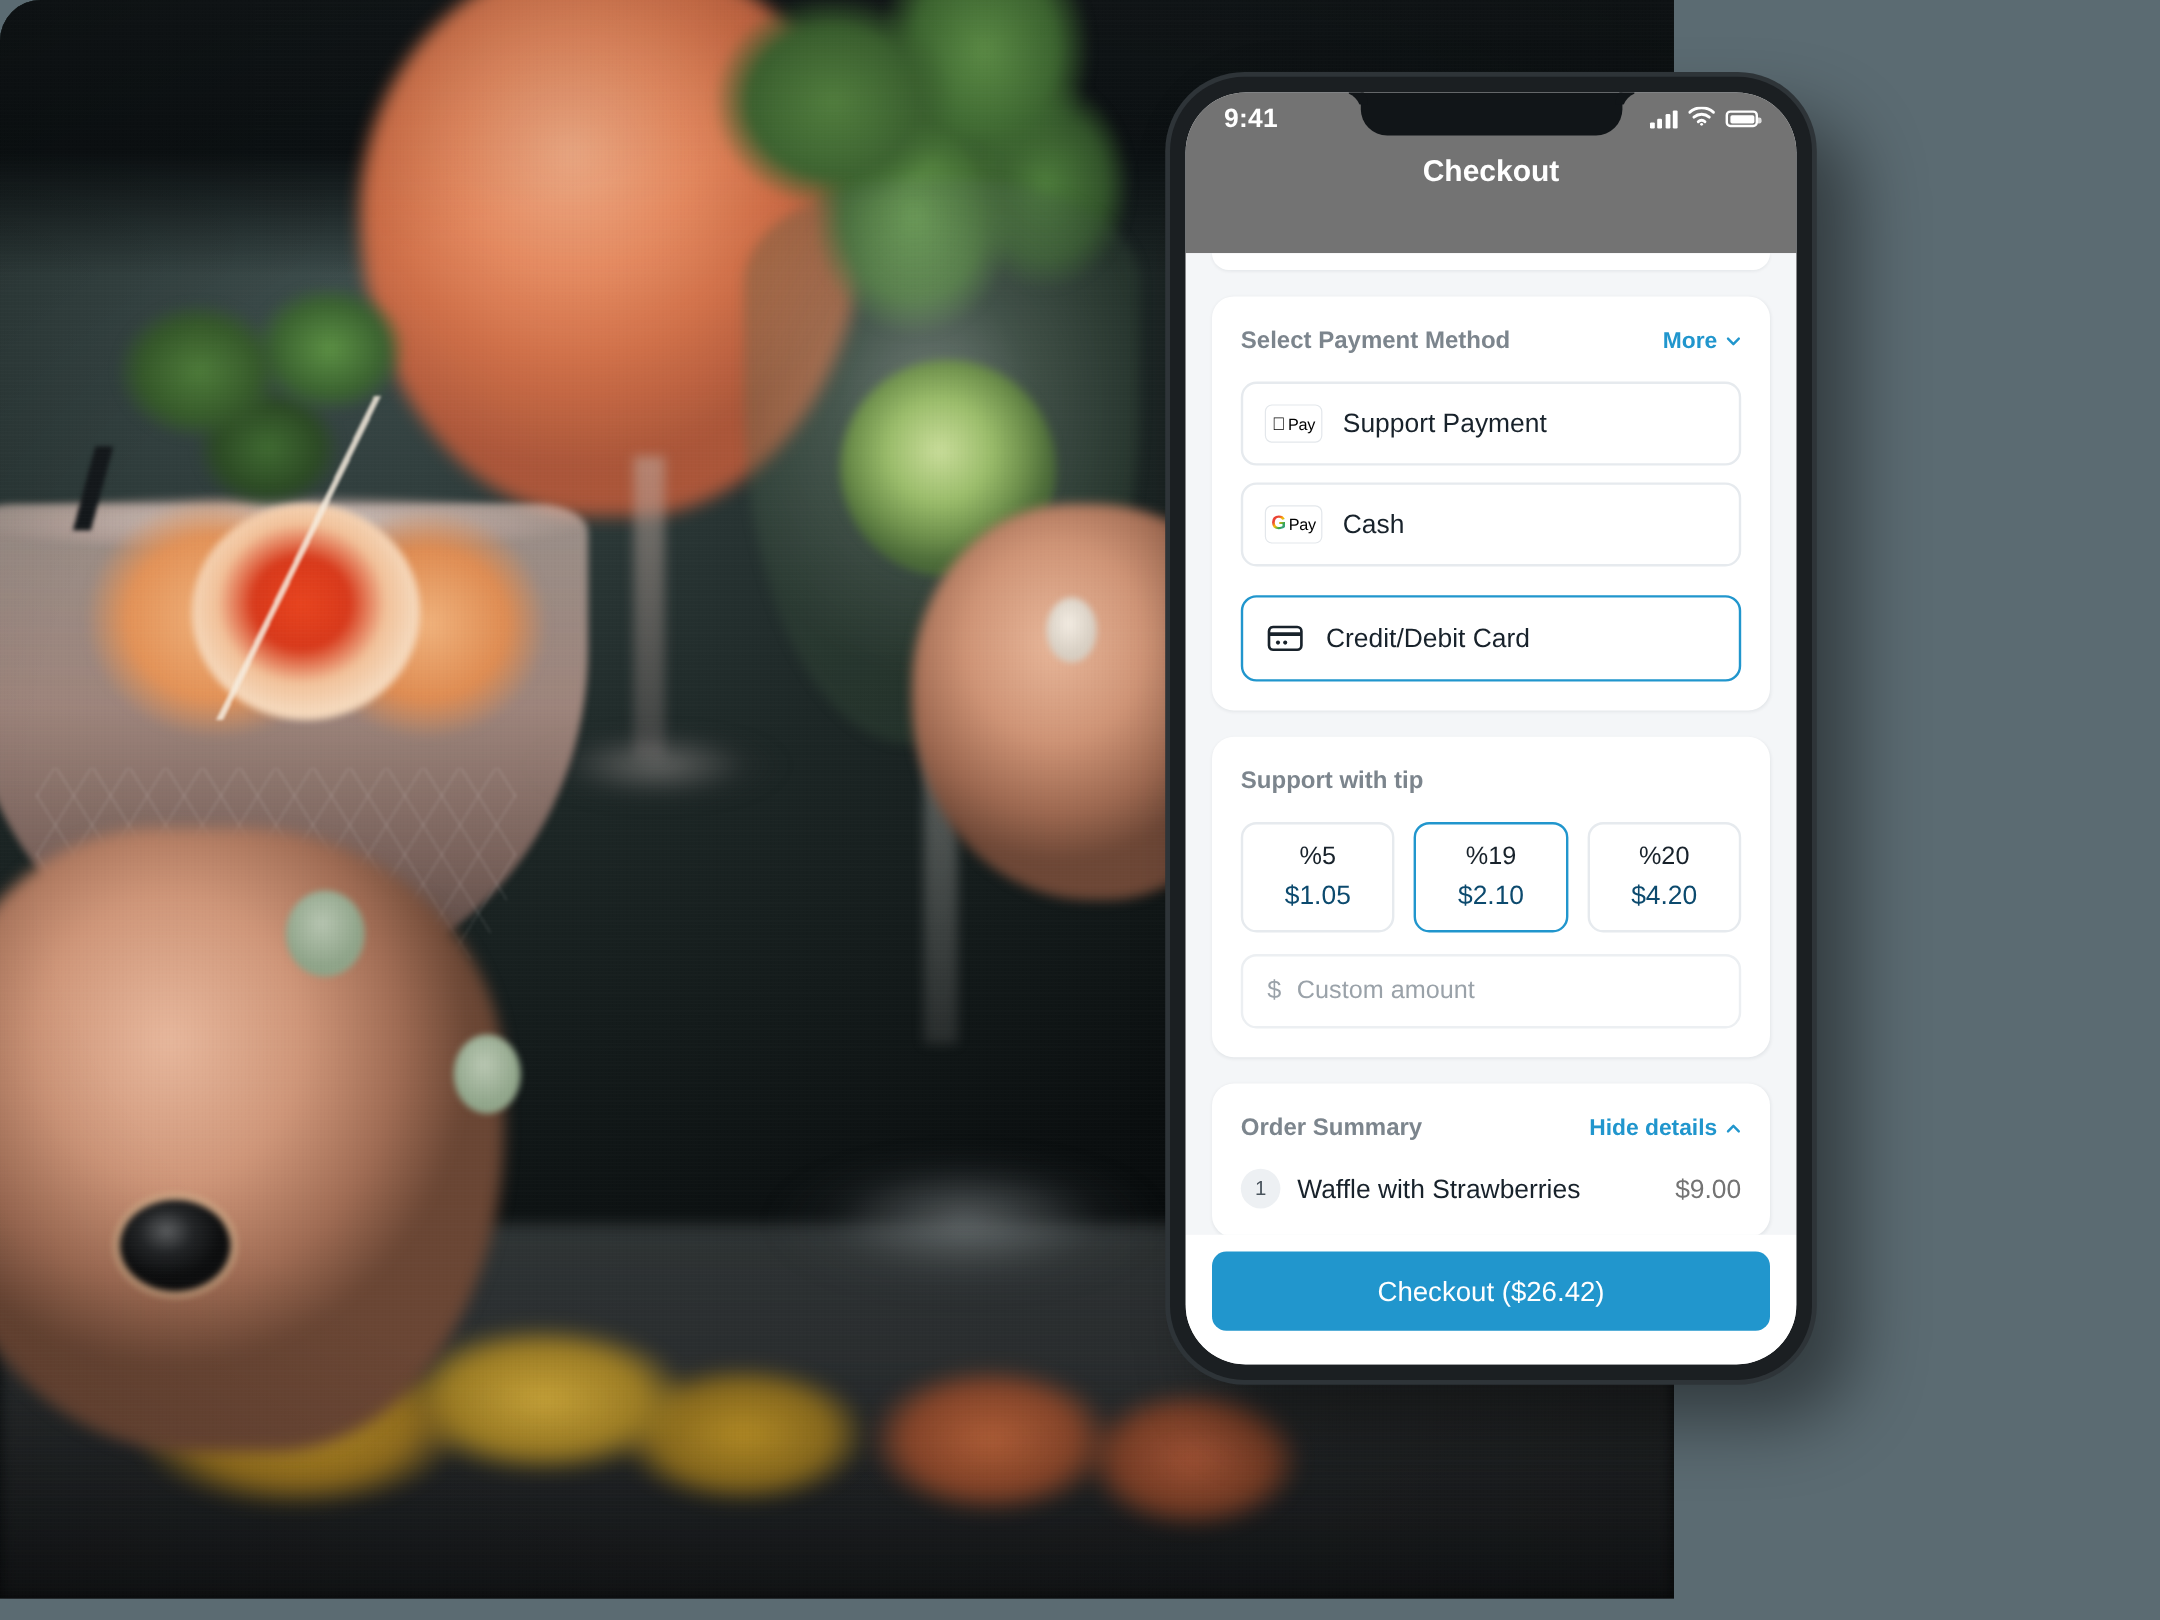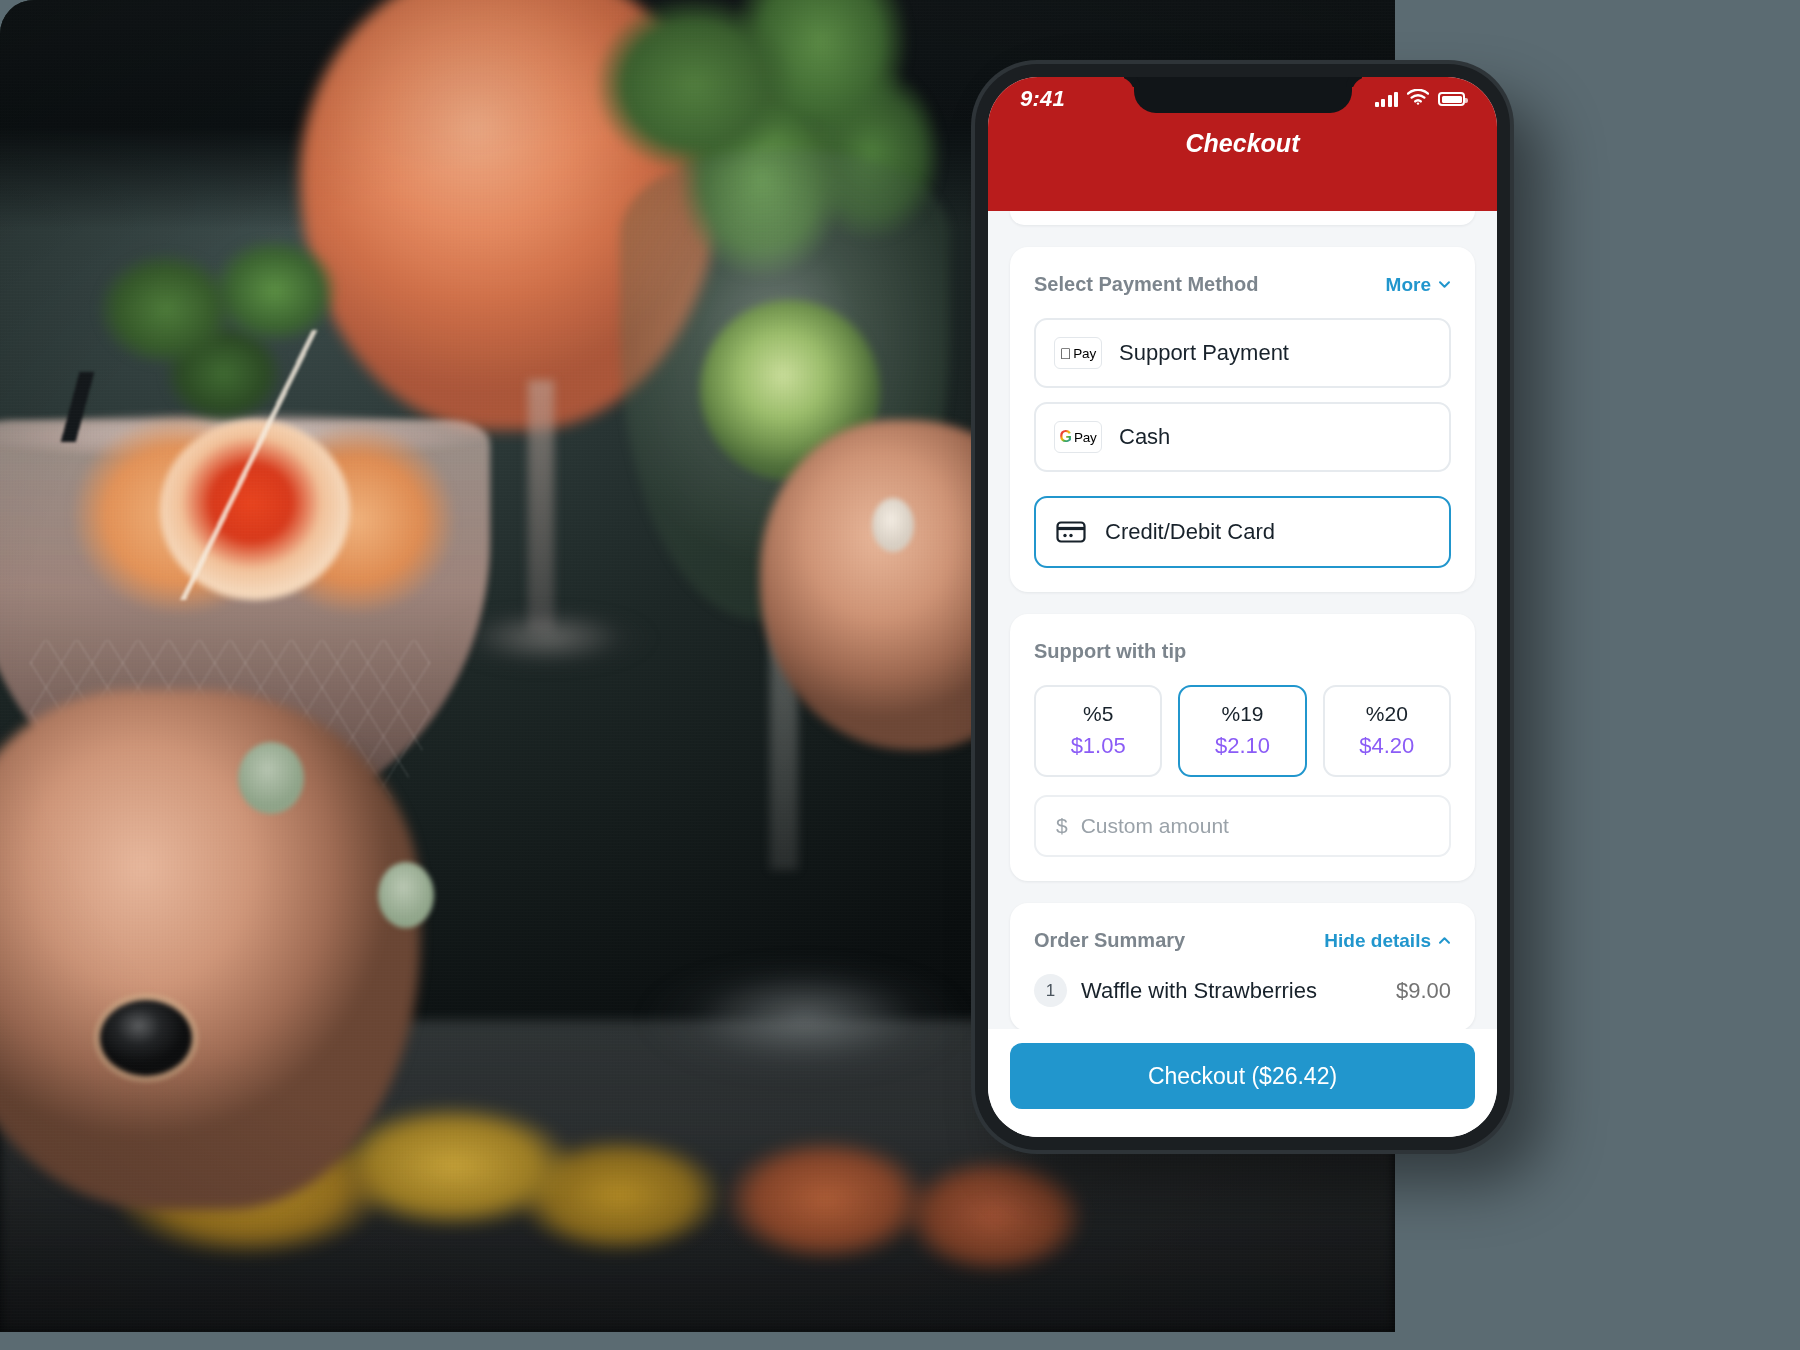--- a/index.html
+++ b/index.html
@@ -262,22 +262,21 @@
     height: 100%;
     background: #f4f6f8;
     border-radius: 50px;
     overflow: hidden;
   }
 
   
   .header {
     position: relative;
     height: 134px;
-    background: #b91c1c;
-    font-style: italic;
+    background: #737373;
   }
   .notch {
     position: absolute;
     left: 50%;
     transform: translateX(-50%);
     top: 0;
     width: 218px;
     height: 36px;
     background: #111518;
     border-bottom-left-radius: 22px;
@@ -438,21 +437,21 @@
   .tip {
     flex: 1;
     border: 2px solid #e6eaee;
     border-radius: 13px;
     padding: 15px 0 16px;
     text-align: center;
     cursor: pointer;
   }
   .tip.selected { border-color: #2196cd; }
   .tip-pct { font-size: 21px; color: #18222b; margin-bottom: 7px; }
-  .tip-amt { font-size: 22px; color: #8b5cf6; }
+  .tip-amt { font-size: 22px; color: #0c4a6e; }
 
   .custom-input {
     display: flex;
     align-items: center;
     gap: 13px;
     border: 2px solid #eceff2;
     border-radius: 13px;
     padding: 17px 20px;
     cursor: text;
   }

